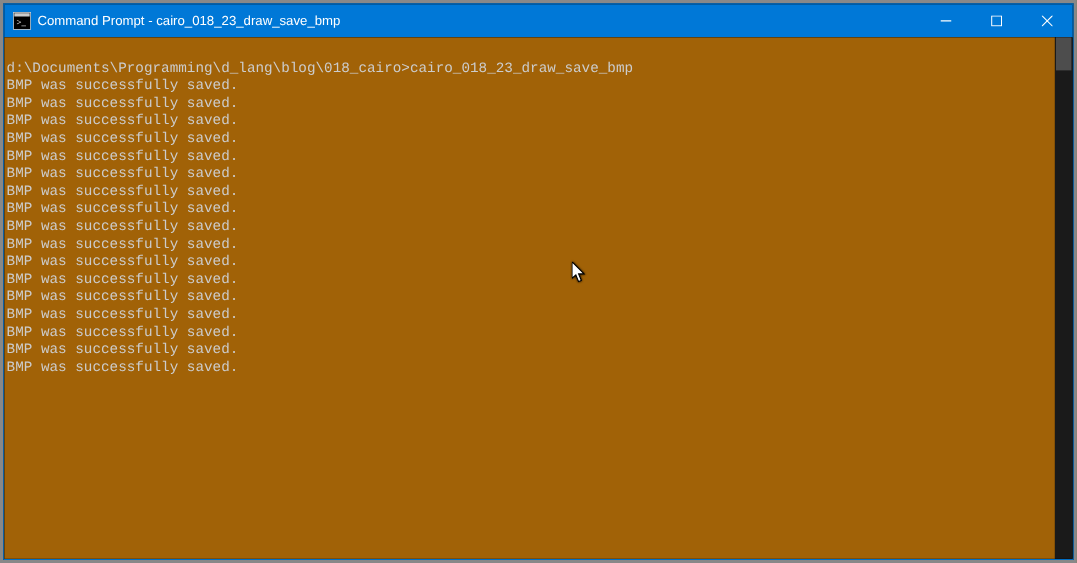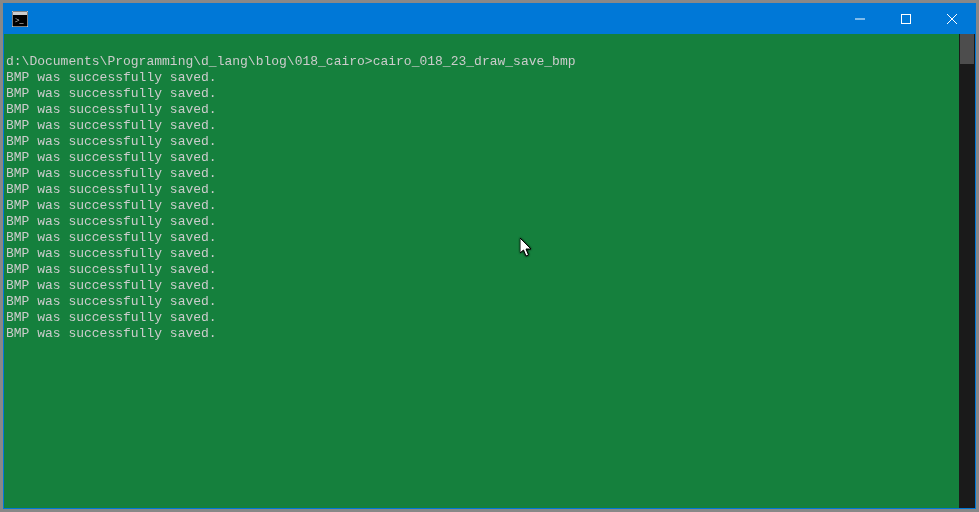--- a/index.html
+++ b/index.html
@@ -60,21 +60,21 @@
   .win-btn svg { width: 10px; height: 10px; }
 
   .terminal-wrap {
     flex: 1;
     display: flex;
     min-height: 0;
     background: #000;
   }
   .terminal {
     flex: 1;
-    background: #15803d;
+    background: #a16207;
     color: #cccccc;
     font-family: Consolas, "Courier New", monospace;
     font-size: 13px;
     line-height: 16px;
     padding: 4px 0 4px 2px;
     white-space: pre;
     overflow: hidden;
   }
   .scrollbar {
     width: 16px;
@@ -105,20 +105,21 @@
 <div class="window">
 
   <div class="titlebar">
     <span class="app-icon">
       <svg viewBox="0 0 16 16">
         <rect x="0" y="0" width="16" height="16" fill="#000" stroke="#fff" stroke-width="1"></rect>
         <rect x="1" y="1" width="14" height="3" fill="#ccc"></rect>
         <text x="3" y="12" font-size="8" fill="#fff" font-family="Consolas">&gt;_</text>
       </svg>
     </span>
+    <span class="title-text">Command Prompt - cairo_018_23_draw_save_bmp</span>
     <span class="spacer"></span>
     <div class="win-buttons">
       <div class="win-btn">
         <svg viewBox="0 0 10 10">
             <line x1="0" y1="5" x2="10" y2="5" stroke="#fff" stroke-width="1"></line>
           </svg>
       </div>
       <div class="win-btn">
         <svg viewBox="0 0 10 10">
             <rect x="0.5" y="0.5" width="9" height="9" fill="none" stroke="#fff" stroke-width="1"></rect>

